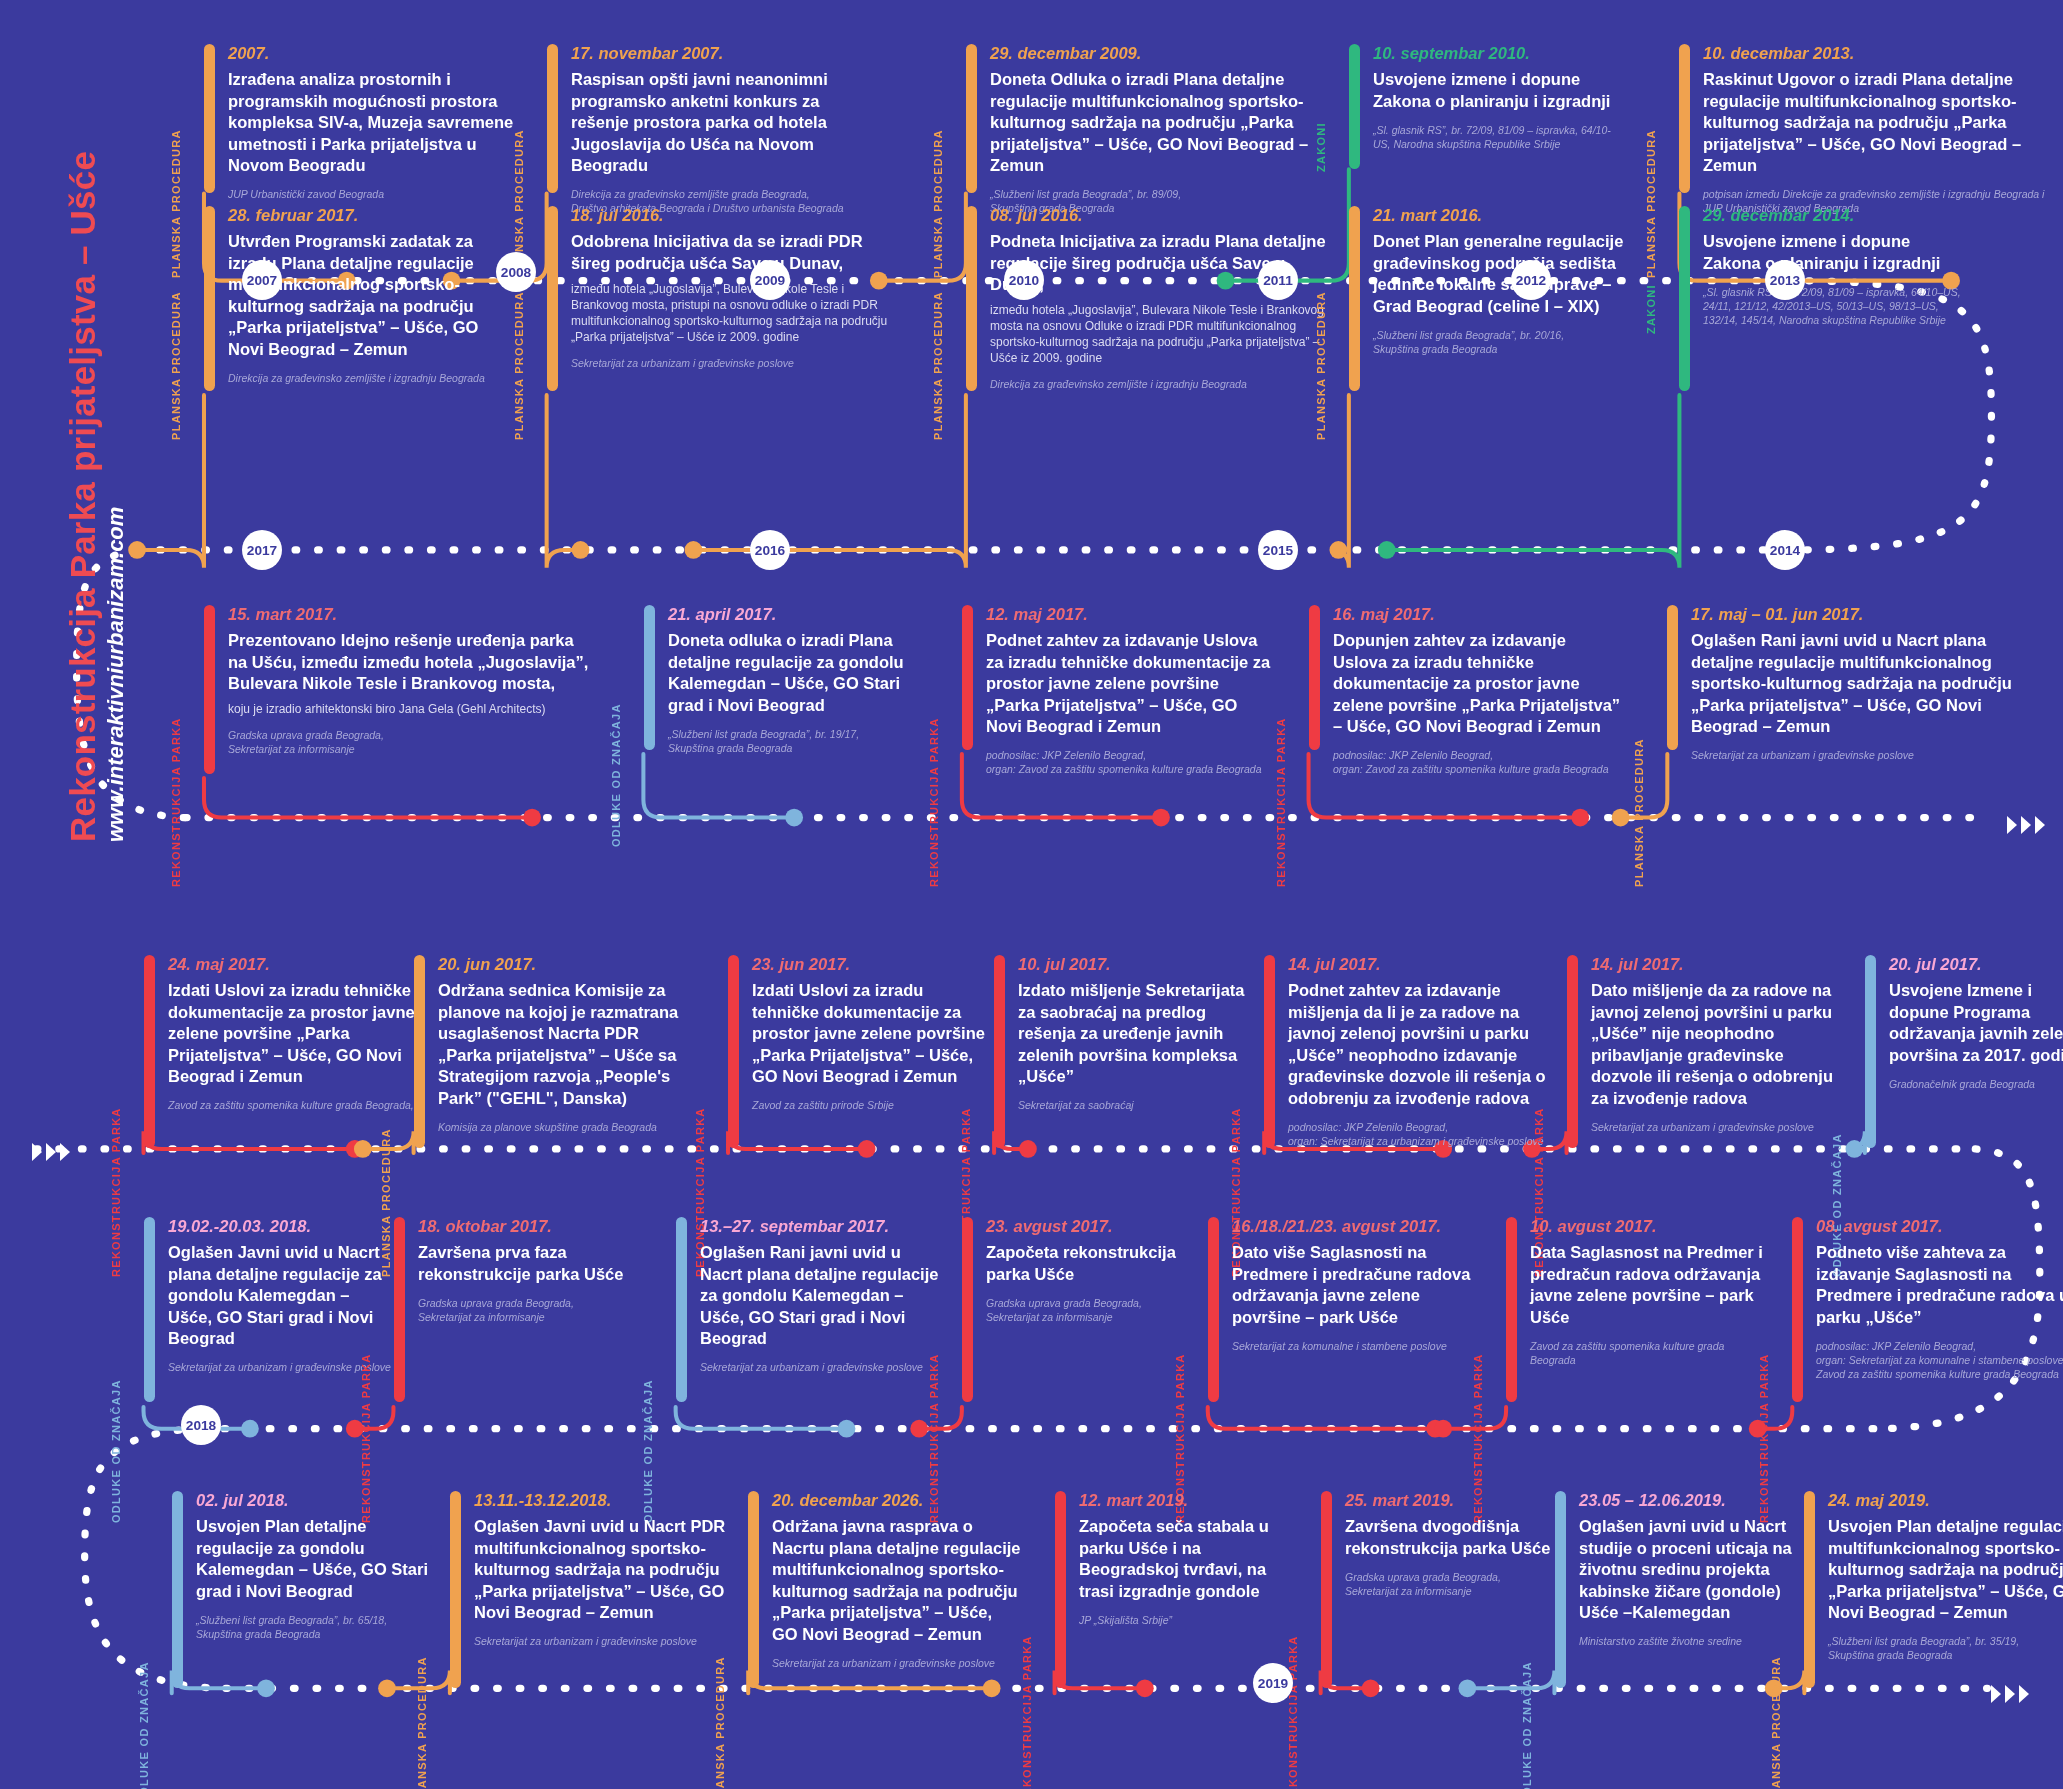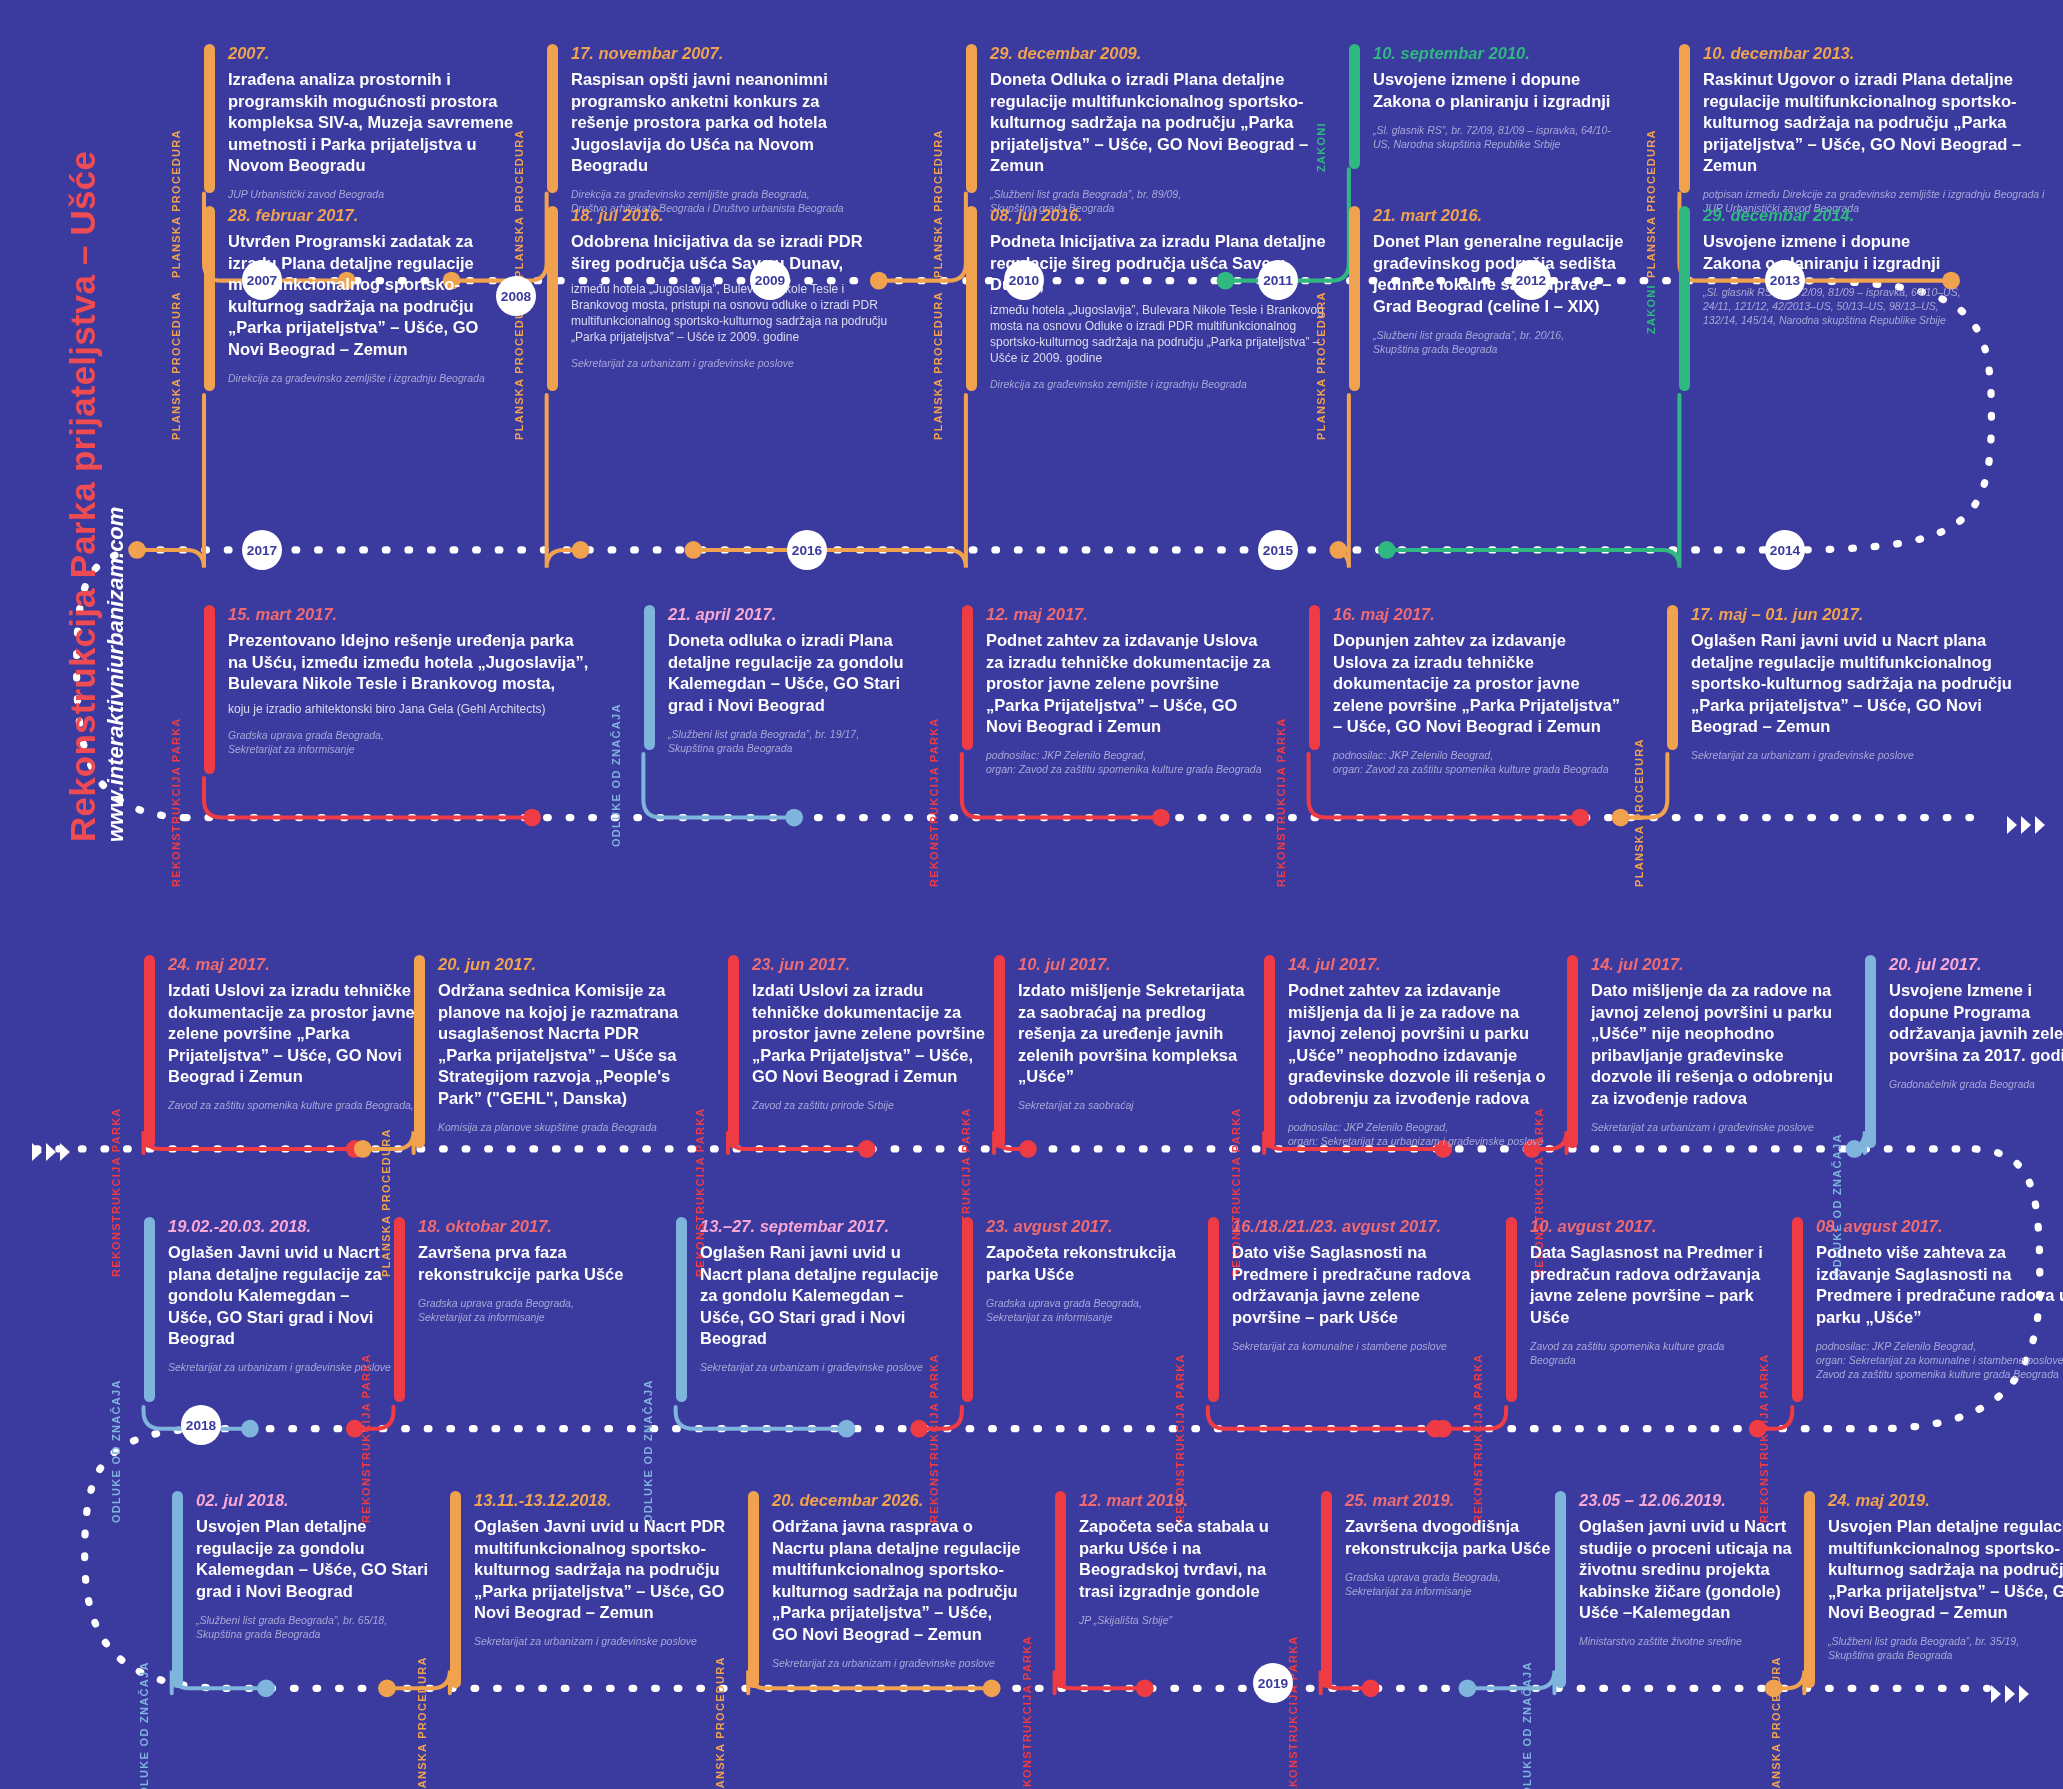--- a/index.html
+++ b/index.html
@@ -543,28 +543,28 @@
         <div class="date">24. maj 2019.</div>
         <div class="title">Usvojen Plan detaljne regulacije multifunkcionalnog sportsko-kulturnog sadržaja na području „Parka prijateljstva” – Ušće, GO Novi Beograd – Zemun</div>
         <div class="src">„Službeni list grada Beograda”, br. 35/19,
 Skupština grada Beograda</div>
       </div>
     </div>
   </div>
 
 <div id="year-nodes">
     <div class="year-node" style="left: 242px; top: 260px;">2007</div>
-    <div class="year-node" style="left: 496px; top: 276px;">2008</div>
+    <div class="year-node" style="left: 496px; top: 252px;">2008</div>
     <div class="year-node" style="left: 750px; top: 260px;">2009</div>
     <div class="year-node" style="left: 1004px; top: 260px;">2010</div>
     <div class="year-node" style="left: 1258px; top: 260px;">2011</div>
     <div class="year-node" style="left: 1511px; top: 260px;">2012</div>
     <div class="year-node" style="left: 1765px; top: 260px;">2013</div>
     <div class="year-node" style="left: 242px; top: 530px; text-align: right;">2017</div>
-    <div class="year-node" style="left: 787px; top: 530px;">2016</div>
+    <div class="year-node" style="left: 750px; top: 530px;">2016</div>
     <div class="year-node" style="left: 1258px; top: 530px;">2015</div>
     <div class="year-node" style="left: 1765px; top: 530px;">2014</div>
     <div class="year-node" style="left: 181px; top: 1405px;">2018</div>
     <div class="year-node" style="left: 1253px; top: 1663px;">2019</div>
   </div>
 
 <div class="arrows" style="left:2007px; top:816px;">
   <span></span>
     <span></span>
     <span></span>

